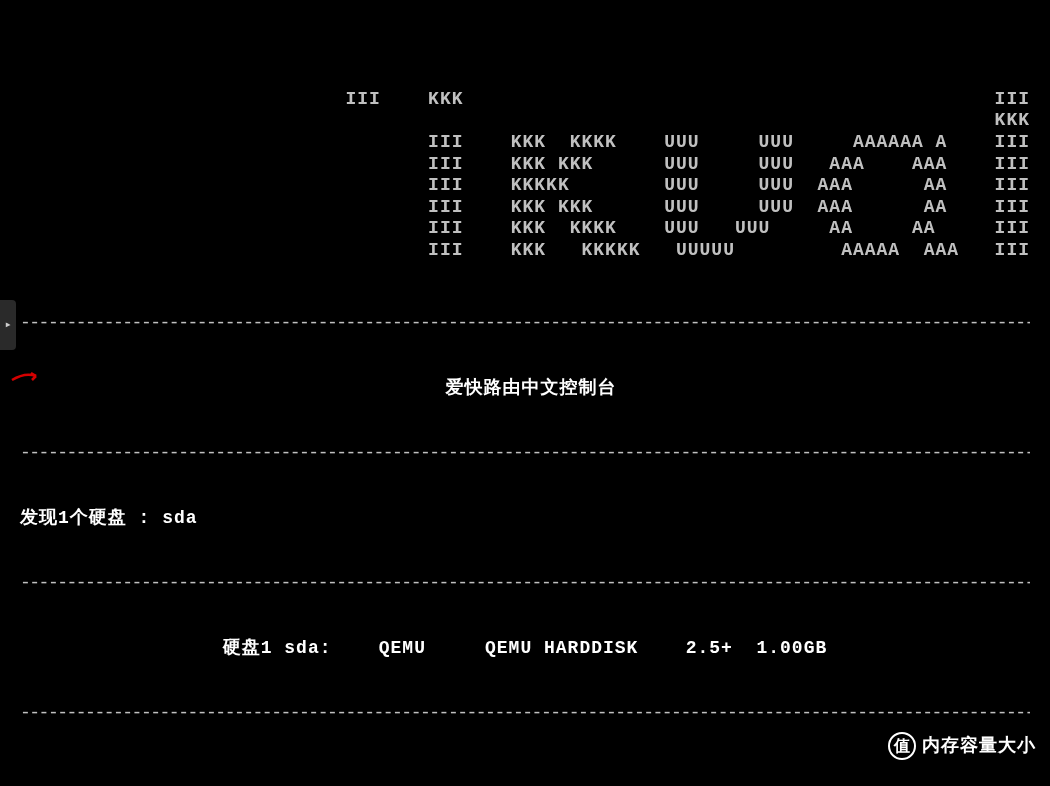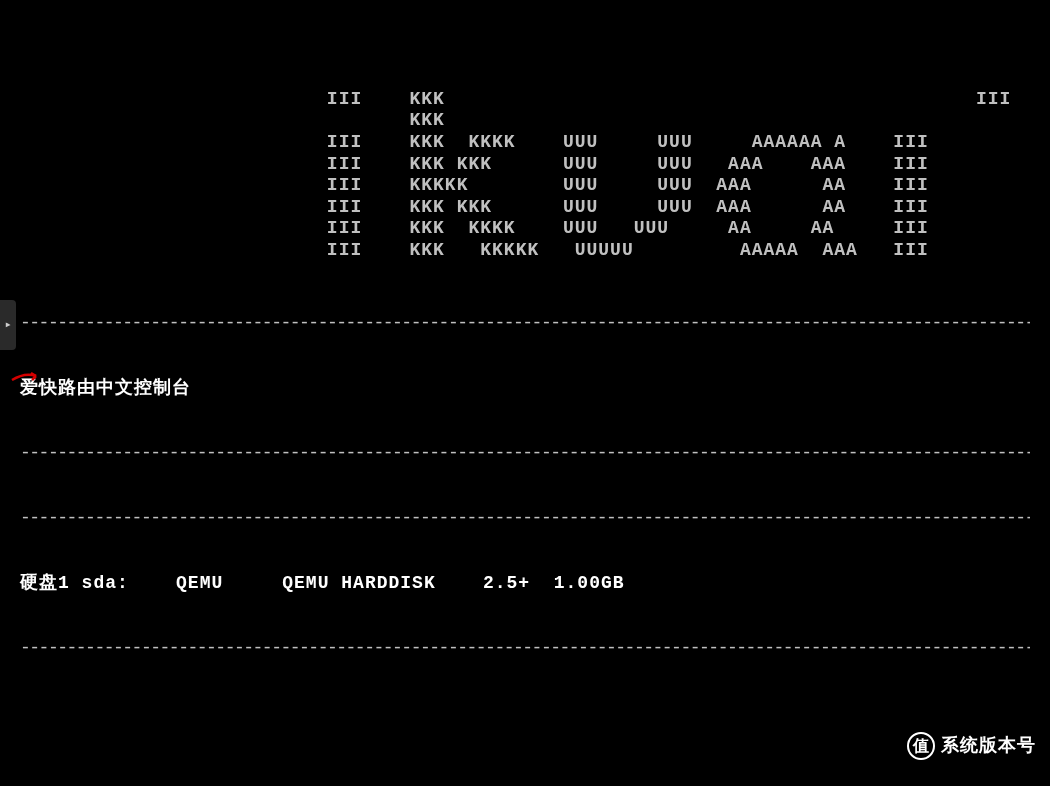--- a/index.html
+++ b/index.html
@@ -20,43 +20,46 @@
     }
     .console {
       padding: 24px 20px 0 20px;
       white-space: pre;
       letter-spacing: 1px;
     }
     .ascii-art {
       color: #c0c0c0;
       font-weight: bold;
       margin-bottom: 8px;
+      text-align: right;
     }
     .divider {
       color: #c0c0c0;
       letter-spacing: -1.5px;
       overflow: hidden;
       height: 22px;
     }
     .white-text {
       color: #ffffff;
       font-weight: bold;
     }
     .info-line {
       color: #ffffff;
       font-weight: bold;
     }
     .disk-line {
       color: #ffffff;
       font-weight: bold;
+      text-align: center;
     }
     .header-row {
       display: flex;
-      justify-content: flex-start;
+      justify-content: center;
       padding-right: 8px;
+      margin-left: 20px;
     }
     .side-tab {
       position: absolute;
       left: 0;
       top: 300px;
       width: 16px;
       height: 50px;
       background: #2a2a2a;
       border-radius: 0 4px 4px 0;
       display: flex;
@@ -114,34 +117,35 @@
 <span>                          III    KKK KKK      UUU     UUU   AAA    AAA    III</span>
 <span>                          III    KKKKK        UUU     UUU  AAA      AA    III</span>
 <span>                          III    KKK KKK      UUU     UUU  AAA      AA    III</span>
 <span>                          III    KKK  KKKK    UUU   UUU     AA     AA     III</span>
 <span>                          III    KKK   KKKKK   UUUUU         AAAAA  AAA   III</span></div>
   <div class="divider">-----------------------------------------------------------------------------------------------------------------</div>
   <div class="header-row">
     <span class="white-text">爱快路由中文控制台</span>
   </div>
   <div class="divider">-----------------------------------------------------------------------------------------------------------------</div>
+  <div class="info-line"><span>发现1个硬盘 :</span> <span>sda</span></div>
   <div class="divider">-----------------------------------------------------------------------------------------------------------------</div>
   <div class="disk-line"><span>硬盘1 sda:</span>    <span>QEMU</span>     <span>QEMU HARDDISK</span>    <span>2.5+</span>  <span>1.00GB</span></div>
   <div class="divider">-----------------------------------------------------------------------------------------------------------------</div>
   
   
   
   
 </div>
 
 <div class="side-tab">
   <span>▸</span>
 </div>
 
 <svg class="red-arrow" viewBox="0 0 30 14">
   <path d="M 2 10 Q 15 2 26 6" stroke="#d40000" stroke-width="2.5" fill="none"></path>
   <path d="M 26 6 L 21 3 M 26 6 L 22 10" stroke="#d40000" stroke-width="2.5" fill="none"></path>
 </svg>
 
 <div class="watermark">
   <div class="watermark-badge">值</div>
-  <div class="watermark-text">系统版本号</div>
+  <div class="watermark-text">内存容量大小</div>
 </div>
 
 </body></html>

